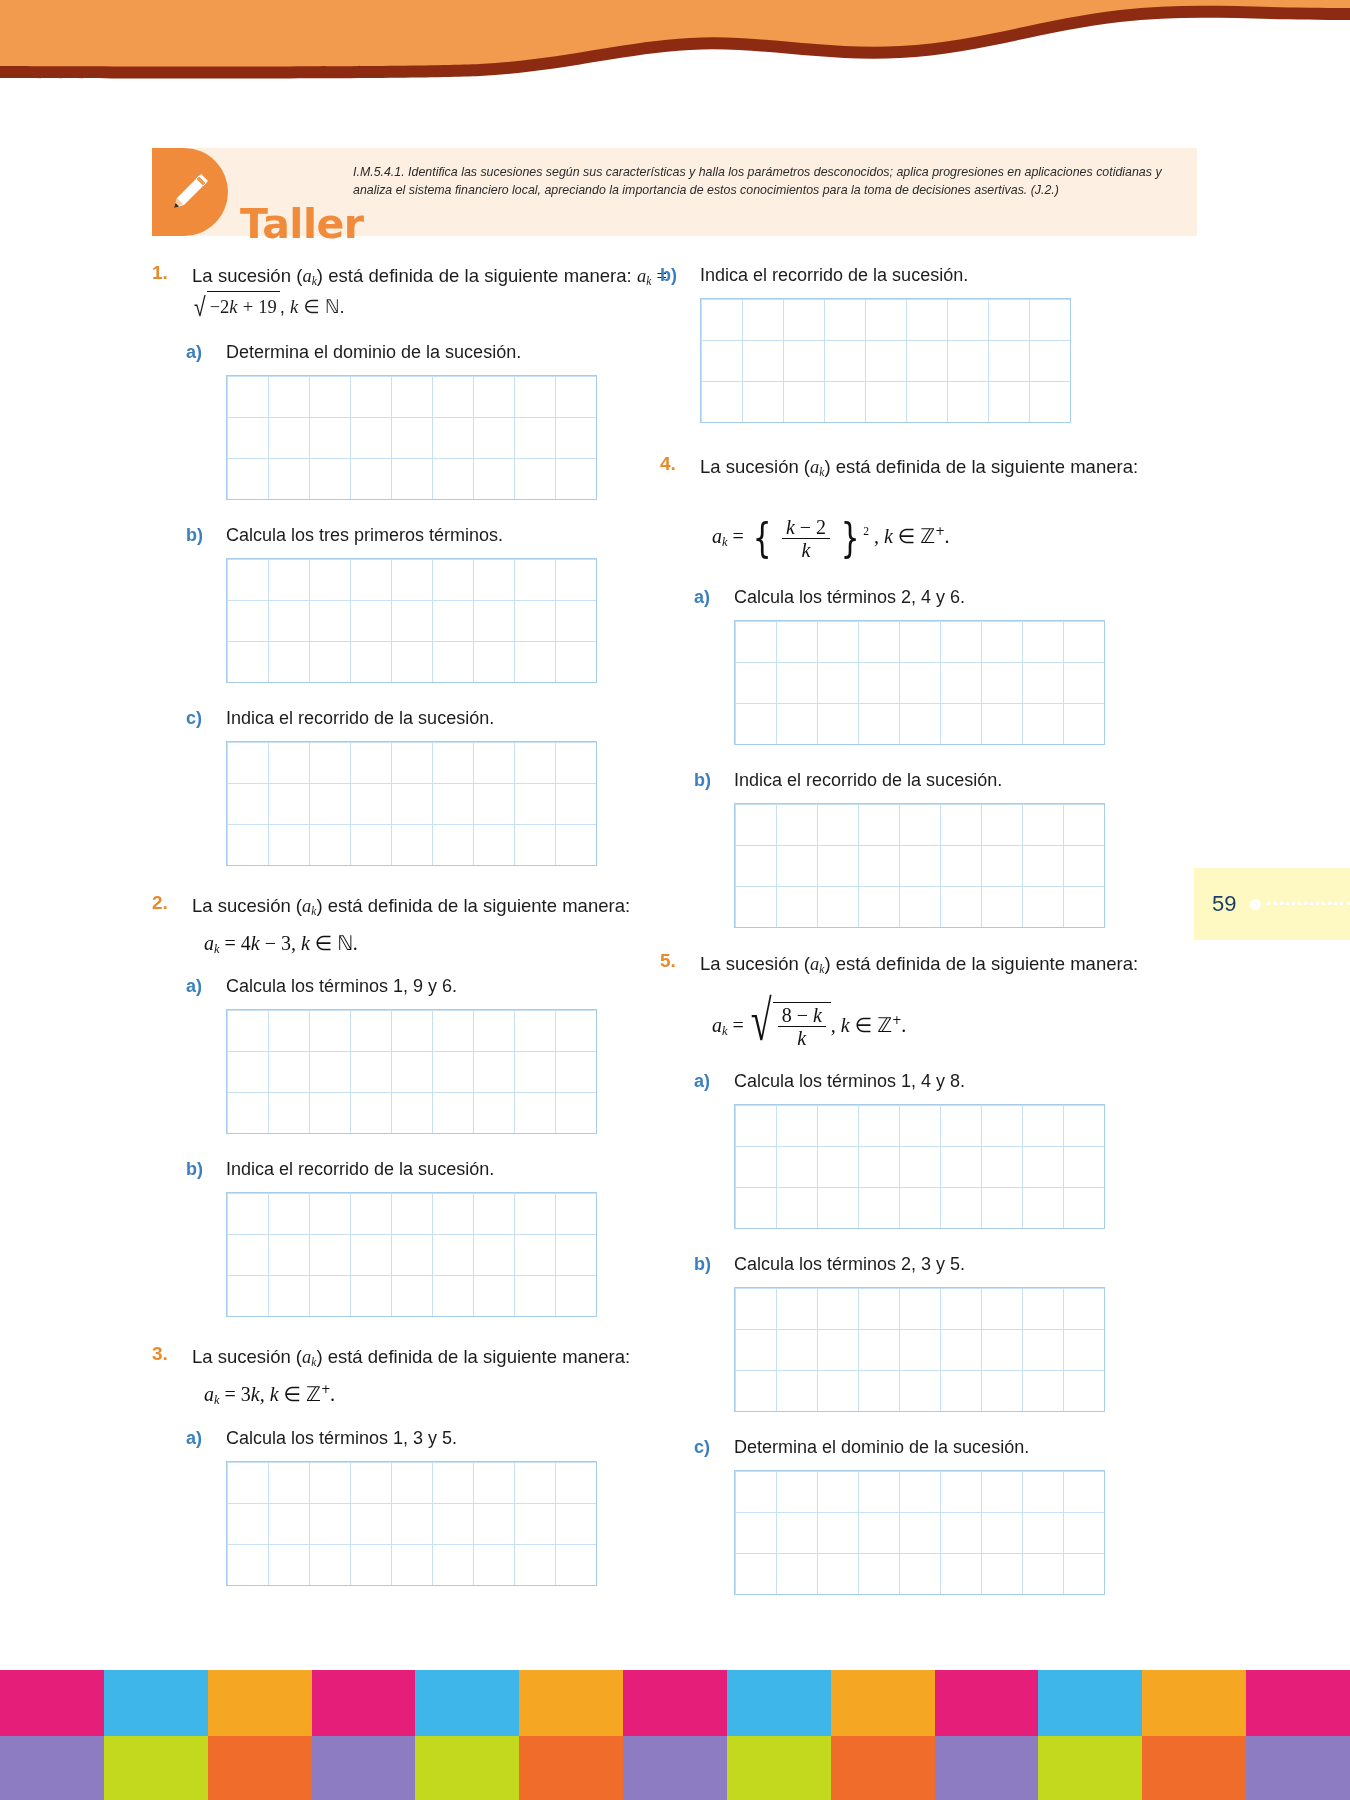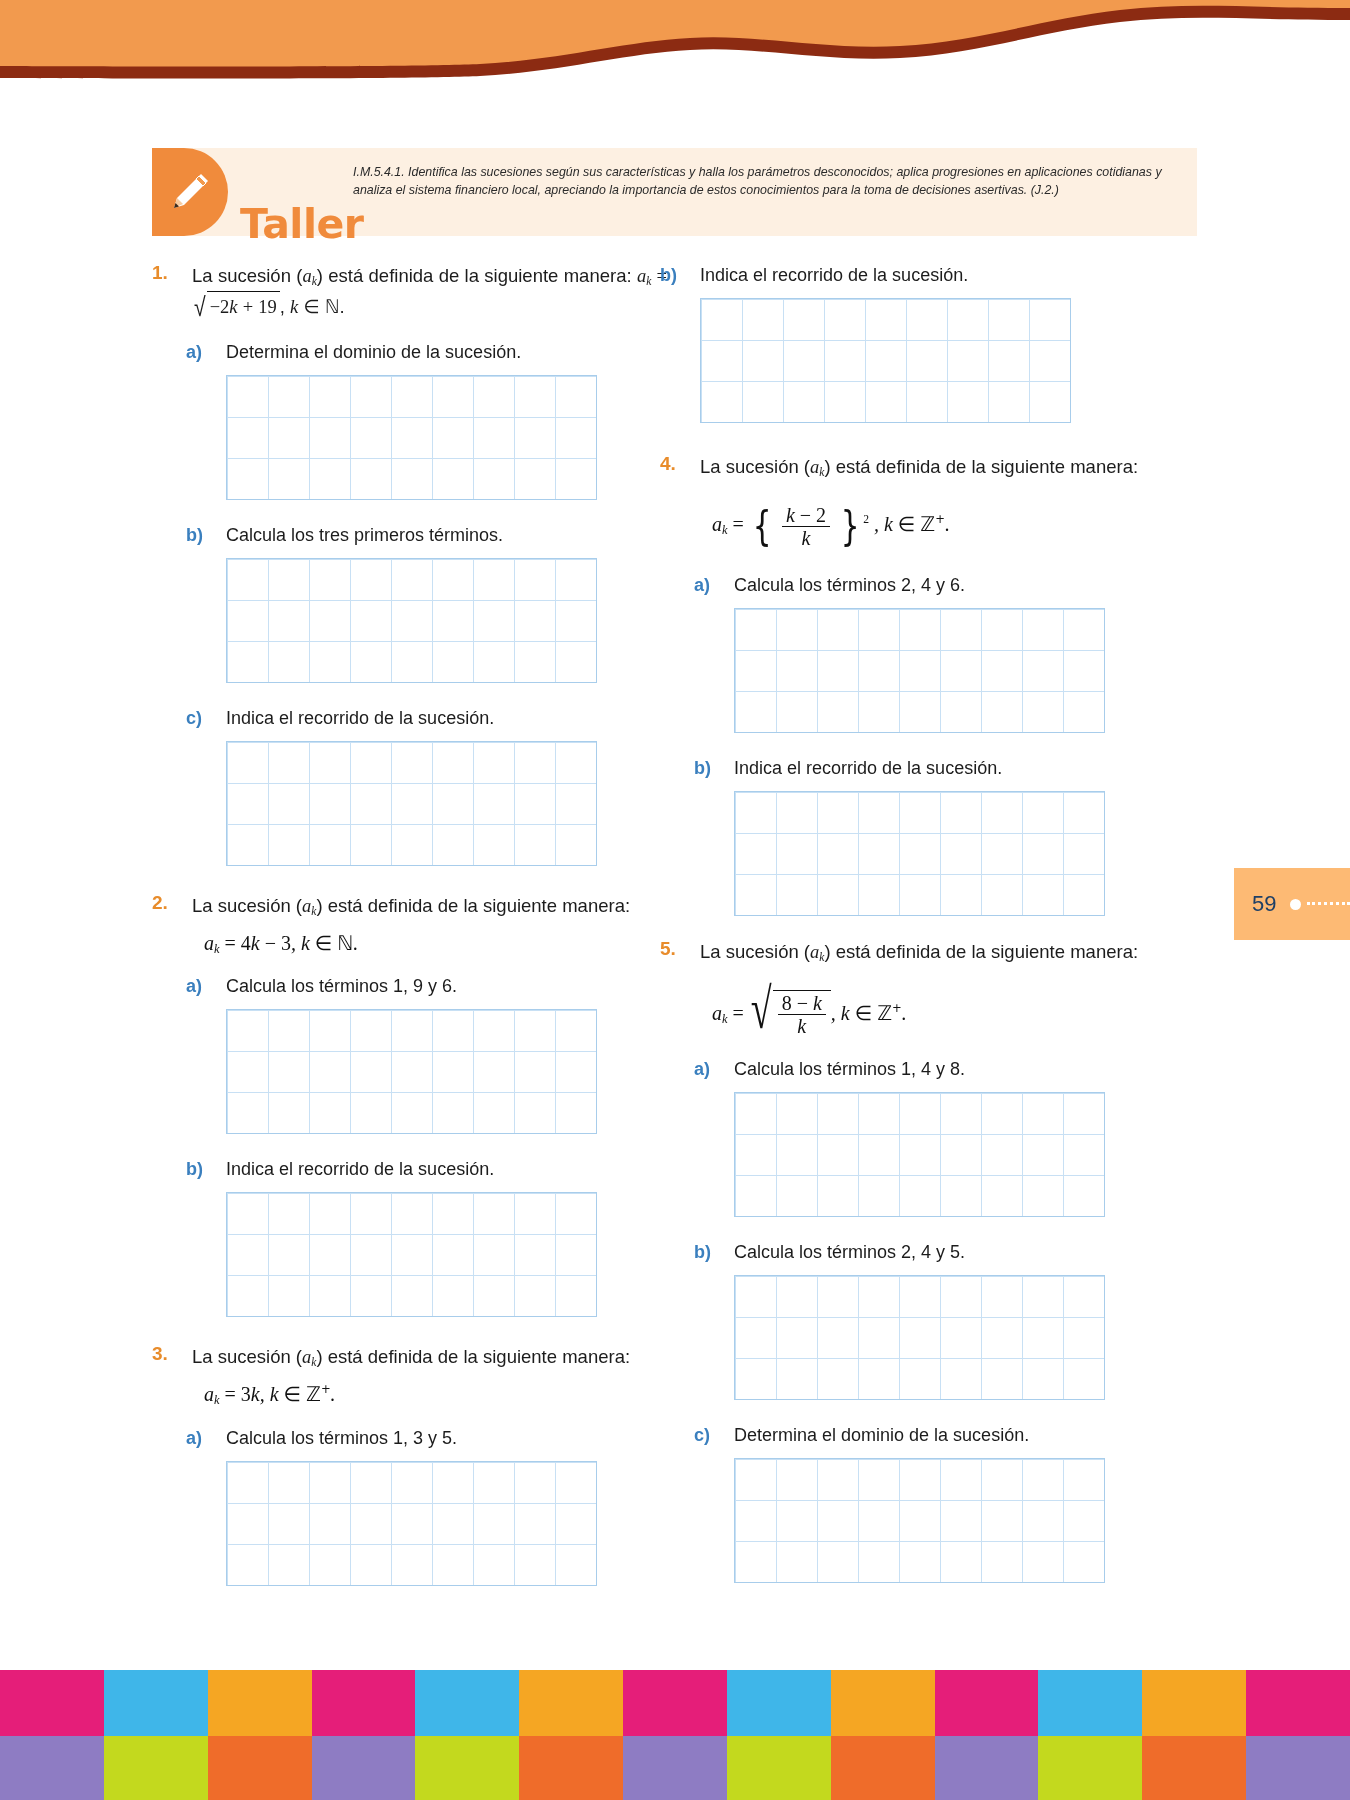--- a/index.html
+++ b/index.html
@@ -216,23 +216,23 @@
     width: calc(var(--cell) * var(--cols));
     box-sizing: content-box;
   }
   .grid.right { margin-left: 40px; }
 
   
   .page-tab {
     position: absolute;
     right: 0;
     top: 868px;
-    width: 116px;
+    width: 156px;
     height: 72px;
-    background: #fdba74;
+    background: #fef9c3;
     display: flex;
     align-items: center;
   }
   .page-tab .pnum {
     margin-left: 18px;
     font-size: 22px;
     color: #1d3f66;
     font-family: "Liberation Sans", sans-serif;
   }
   .page-tab .dot {
@@ -351,21 +351,21 @@
       <b>Indica</b><span> el recorrido de la sucesión.</span>
     </div>
     <div class="grid right" style="--cell:41px; --rows:3; --cols:9;"></div>
   </div>
 
   <div class="item" style="margin-top:30px;">
     <div class="num">4.</div>
     <div class="stmt">
       La sucesión (<span class="mi">a<sub class="idx">k</sub></span>) está definida de la siguiente manera:
     </div>
-    <div class="formula" style="margin-top:22px;">
+    <div class="formula" style="margin-top:34px;">
       <span class="mi">a<sub class="idx">k</sub></span> <span class="mn">=</span>
       <span class="brace">{</span>
       <span class="frac"><span class="nu"><span class="mi">k</span> <span class="mn">−</span> <span class="mn">2</span></span><span class="de"><span class="mi">k</span></span></span>
       <span class="brace">}</span><sup class="exp">2</sup>
       , <span class="mi">k</span> <span class="mn">∈</span> <span class="bb">ℤ<sup class="exp">+</sup></span>.
     </div>
 
     <div class="sub" style="margin-top:22px;">
       <span class="sub-letter">a)</span>
       <b>Calcula</b><span> los términos 2, 4 y 6.</span>
@@ -391,21 +391,21 @@
     </div>
 
     <div class="sub" style="margin-top:18px;">
       <span class="sub-letter">a)</span>
       <b>Calcula</b><span> los términos 1, 4 y 8.</span>
     </div>
     <div class="grid" style="--cell:41px; --rows:3; --cols:9;"></div>
 
     <div class="sub">
       <span class="sub-letter">b)</span>
-      <b>Calcula</b><span> los términos 2, 4 y 5.</span>
+      <b>Calcula</b><span> los términos 2, 3 y 5.</span>
     </div>
     <div class="grid" style="--cell:41px; --rows:3; --cols:9;"></div>
 
     <div class="sub">
       <span class="sub-letter">c)</span>
       <b>Determina</b><span> el dominio de la sucesión.</span>
     </div>
     <div class="grid" style="--cell:41px; --rows:3; --cols:9;"></div>
   </div>
 

